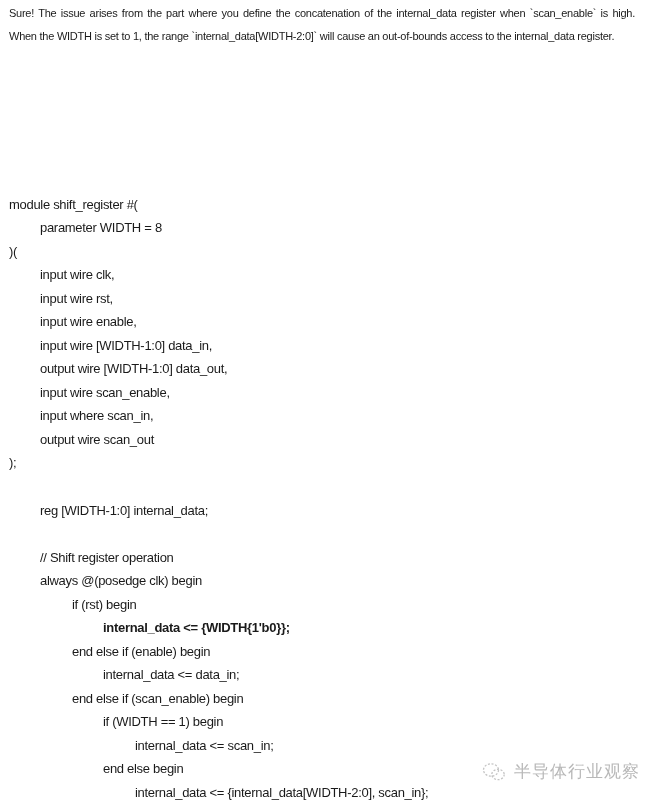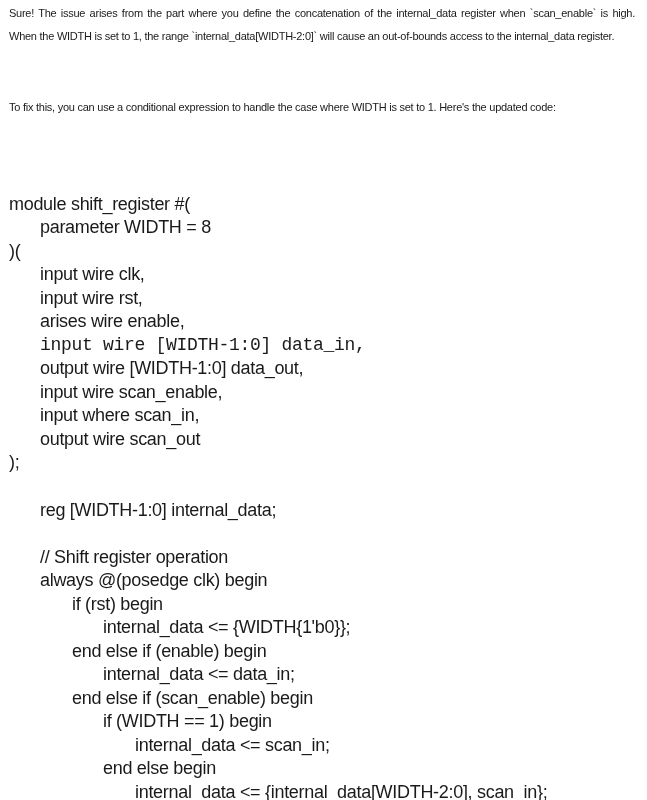--- a/index.html
+++ b/index.html
@@ -9,63 +9,71 @@
       color: #1a1a1a;
     }
     .doc { position: absolute; left: 0; top: 0; width: 647px; height: 800px; }
     .para {
       position: absolute; left: 9px; width: 626px;
       font-size: 11px; line-height: 23px; text-align: justify;
       letter-spacing: -0.25px;
     }
     .code-line {
       position: absolute; left: 9px; white-space: pre;
-      font-size: 18px; line-height: 23.5px; letter-spacing: -0.3px;
+      font-size: 13px; line-height: 23.5px; letter-spacing: -0.3px;
     }
     .i1 { left: 40px; }
     .i2 { left: 72px; }
     .i3 { left: 103px; }
     .i4 { left: 135px; }
     .watermark {
       position: absolute; left: 482px; top: 760px;
       display: flex; align-items: center; gap: 8px;
       color: #b8b8b8; font-size: 17px; letter-spacing: 1px;
       font-family: "DejaVu Sans", sans-serif;
     }
     .watermark svg { display: block; }
   </style>
 </head>
 <body>
 
 <div class="doc">
 
   <p class="para" style="top:2px; margin:0;">Sure! The issue arises from the part where you define the concatenation of the internal_data register when `scan_enable` is high. When the WIDTH is set to 1, the range `internal_data[WIDTH-2:0]` will cause an out-of-bounds access to the internal_data register.</p>
-  <p class="para" style="top:96px; margin:0;">To fix this, you can use a conditional expression to handle the case where WIDTH is set to 1. Here's the updated code:</p>
 
   <div>
     <div class="code-line" style="top:193px;">module shift_register #(</div>
     <div class="code-line i1" style="top:216px;">parameter WIDTH = 8</div>
     <div class="code-line" style="top:240px;">)(</div>
     <div class="code-line i1" style="top:263px;">input wire clk,</div>
     <div class="code-line i1" style="top:287px;">input wire rst,</div>
-    <div class="code-line i1" style="top:310px;">arises wire enable,</div>
-    <div class="code-line i1" style="top:334px;font-family:Liberation Mono, monospace;">input wire [WIDTH-1:0] data_in,</div>
+    <div class="code-line i1" style="top:310px;">input wire enable,</div>
+    <div class="code-line i1" style="top:334px;">input wire [WIDTH-1:0] data_in,</div>
     <div class="code-line i1" style="top:357px;">output wire [WIDTH-1:0] data_out,</div>
     <div class="code-line i1" style="top:381px;text-align:center;">input wire scan_enable,</div>
     <div class="code-line i1" style="top:404px;">input where scan_in,</div>
     <div class="code-line i1" style="top:428px;">output wire scan_out</div>
     <div class="code-line" style="top:451px;">);</div>
     <div class="code-line i1" style="top:499px;">reg [WIDTH-1:0] internal_data;</div>
     <div class="code-line i1" style="top:546px;">// Shift register operation</div>
     <div class="code-line i1" style="top:569px;">always @(posedge clk) begin</div>
     <div class="code-line i2" style="top:593px;text-align:center;">if (rst) begin</div>
-    <div class="code-line i3" style="top:616px;">internal_data &lt;= {WIDTH{1'b0}};</div>
+    <div class="code-line i3" style="top:616px;font-weight:bold;">internal_data &lt;= {WIDTH{1'b0}};</div>
     <div class="code-line i2" style="top:640px;">end else if (enable) begin</div>
     <div class="code-line i3" style="top:663px;">internal_data &lt;= data_in;</div>
     <div class="code-line i2" style="top:687px;">end else if (scan_enable) begin</div>
     <div class="code-line i3" style="top:710px;">if (WIDTH == 1) begin</div>
     <div class="code-line i4" style="top:734px;">internal_data &lt;= scan_in;</div>
     <div class="code-line i3" style="top:757px;text-align:right;">end else begin</div>
     <div class="code-line i4" style="top:781px;">internal_data &lt;= {internal_data[WIDTH-2:0], scan_in};</div>
   </div>
 
+  <div class="watermark">
+    <span>
+      <svg width="24" height="20" viewBox="0 0 24 20" fill="none" stroke="#c4c4c4" stroke-width="1.3" stroke-dasharray="2 1.6">
+        <ellipse cx="9" cy="8" rx="7.5" ry="6.2"></ellipse>
+        <ellipse cx="16" cy="12.5" rx="6.2" ry="5.2"></ellipse>
+      </svg>
+    </span>
+    <span>半导体行业观察</span>
+  </div>
 
 </div>
 
 </body></html>

